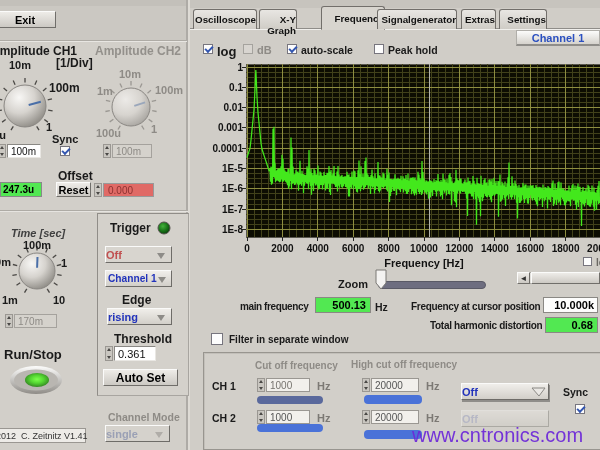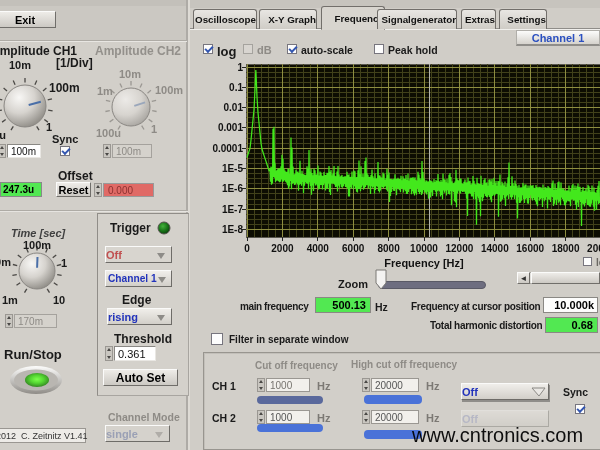--- a/index.html
+++ b/index.html
@@ -193,21 +193,21 @@
 <div class="lblg" style="left:108px;top:411px;font-size:10.5px;">Channel Mode</div>
 <div class="drop" style="left:105px;top:425px;width:65px;height:17px;color:#9aa0b5;background:#d5d2cc;padding:2px 16px 0 0;">single<span class="dtri" style="right:6px;top:6px;border-top-color:#b0ada8;"></span></div>
 
 <div class="ab" style="left:-11px;top:428px;width:97px;height:15px;background:#edebe7;border:1px solid #9a9792;font-size:9px;color:#333;padding:2px 0 0 6px;white-space:nowrap;">2012&nbsp; C. Zeitnitz V1.41</div>
 
 <div class="ab" style="left:190px;top:0;width:410px;height:450px;background:#d0cdc7;"></div>
 <div class="ab" style="left:190px;top:0;width:410px;height:8px;background:#c7c4be;"></div>
 <div class="ab" style="left:190px;top:28px;width:410px;height:1px;background:#8f8d89;"></div>
 <div class="ab" style="left:190px;top:29px;width:410px;height:1px;background:#f0efec;"></div>
 <div class="tab" style="left:193px;width:64px;font-size:9.8px;">Oscilloscope</div>
-<div class="tab" style="left:259px;width:58px;font-size:9.8px;">X-Y Graph</div>
+<div class="tab" style="left:259px;width:38px;font-size:9.8px;">X-Y Graph</div>
 <div class="tab" style="left:321px;width:64px;top:6px;height:24px;background:#d8d5cf;border-bottom:1px solid #d8d5cf;padding-top:6px;font-size:9.8px;">Frequency</div>
 <div class="tab" style="left:377px;width:80px;font-size:9.8px;">Signalgenerator</div>
 <div class="tab" style="left:461px;width:35px;font-size:9.8px;">Extras</div>
 <div class="tab" style="left:499px;width:48px;font-size:9.8px;">Settings</div>
 
 <div class="ab" style="left:516px;top:30px;width:84px;height:16px;background:linear-gradient(#fcfcfb,#d5d2cc);border:1px solid #b0aea9;border-bottom:2px solid #8f8d89;text-align:center;font-weight:bold;font-size:11px;color:#2b50c0;padding-top:1px;">Channel 1</div>
 
 <div class="cb on" style="left:203px;top:44px;"></div>
 <div class="lbl" style="left:217px;top:44px;font-size:13px;">log</div>
 <div class="cb dis" style="left:243px;top:44px;"></div>
@@ -312,13 +312,13 @@
 <div class="spin" style="left:257px;top:410px;height:14px;"></div>
 <div class="ab" style="left:266px;top:410px;width:44px;height:14px;background:#f2f0ec;border:1px solid #9a9792;font-size:10px;color:#555;padding:1px 0 0 3px;">1000</div>
 <div class="lblg" style="left:317px;top:412px;color:#7c7974;">Hz</div>
 <div class="ab" style="left:257px;top:424px;width:66px;height:8px;background:#4a72d8;border-radius:4px;"></div>
 <div class="spin" style="left:362px;top:410px;height:14px;"></div>
 <div class="ab" style="left:371px;top:410px;width:48px;height:14px;background:#f2f0ec;border:1px solid #9a9792;font-size:10px;color:#555;padding:1px 0 0 3px;">20000</div>
 <div class="lblg" style="left:426px;top:412px;color:#7c7974;">Hz</div>
 <div class="ab" style="left:364px;top:430px;width:58px;height:9px;background:#4a72d8;border-radius:4px;"></div>
 <div class="drop" style="left:461px;top:410px;width:88px;height:17px;color:#8a92c0;padding:2px 30px 0 0;opacity:.38;">Off</div>
 
-<div class="ab" style="left:412px;top:424px;font-size:20px;color:#000000;opacity:.93;">www.cntronics.com</div>
+<div class="ab" style="left:412px;top:424px;font-size:20px;color:#6d28d9;opacity:.93;">www.cntronics.com</div>
 
 </body></html>

